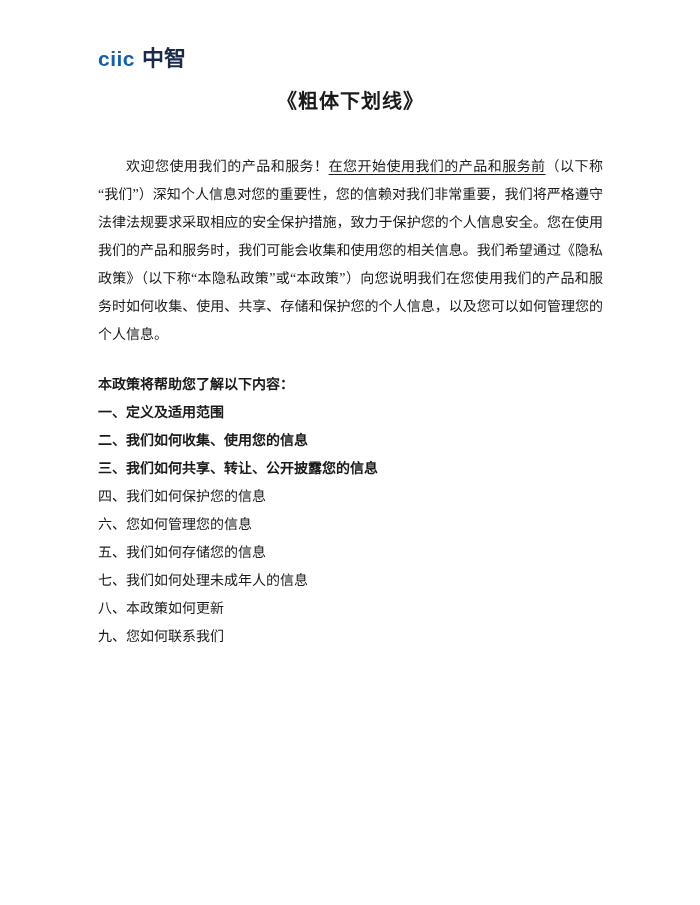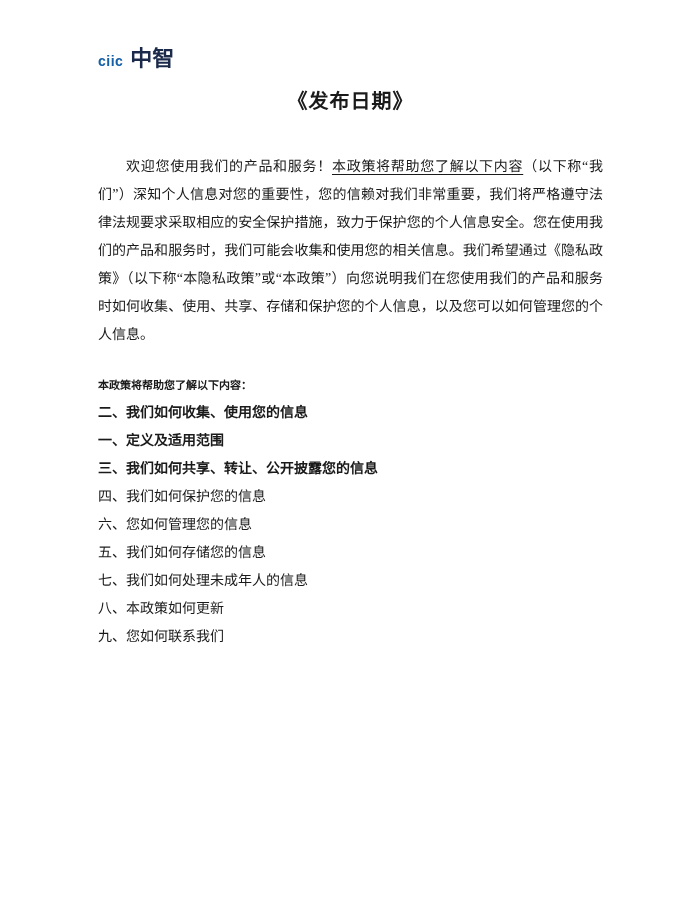--- a/index.html
+++ b/index.html
@@ -24,21 +24,21 @@
   
   .logo {
     display: flex;
     align-items: baseline;
     gap: 7px;
     height: 24px;
     font-family: "Liberation Sans", "DejaVu Sans", sans-serif;
   }
   .logo-mark {
     color: var(--logo-blue, #1560a8);
-    font-size: 14px;
+    font-size: 21px;
     font-weight: bold;
     letter-spacing: 0.5px;
     line-height: 22px;
   }
   .logo-name {
     color: var(--logo-dark, #1b2a4a);
     font-size: 22px;
     font-weight: bold;
     line-height: 22px;
   }
@@ -72,21 +72,21 @@
   }
   .para .u {
     text-decoration: underline;
     text-underline-offset: 3px;
   }
   .para b { font-weight: bold; }
   
   .toc { margin-top: 22px; }
   .toc-header {
     margin: 0;
-    font-size: 11px;
+    font-size: 14px;
     line-height: 28px;
     font-weight: bold;
   }
   .toc-item {
     margin: 0;
     font-size: 14px;
     line-height: 28px;
     font-weight: normal;
   }
   .toc-item.bold { font-weight: bold; }
@@ -95,33 +95,33 @@
 <body>
 
 <div class="page">
   <div class="content">
 
     <header class="logo">
       <span class="logo-mark">ciic</span>
       <span class="logo-name">中智</span>
     </header>
 
-    <h1 class="doc-title">《发布日期》</h1>
+    <h1 class="doc-title">《粗体下划线》</h1>
 
     <div class="dates">
     </div>
 
     <div class="body-text">
-      <p class="para"><span>欢迎您使用我们的产品和服务！</span><span class="u">本政策将帮助您了解以下内容</span><span>（以下称“我们”）深知个人信息对您的重要性，您的信赖对我们非常重要，我们将严格遵守法律法规要求采取相应的安全保护措施，致力于保护您的个人信息安全。您在使用我们的产品和服务时，我们可能会收集和使用您的相关信息。我们希望通过《隐私政策》（以下称“本隐私政策”或“本政策”）向您说明我们在您使用我们的产品和服务时如何收集、使用、共享、存储和保护您的个人信息，以及您可以如何管理您的个人信息。</span></p>
+      <p class="para"><span>欢迎您使用我们的产品和服务！</span><span class="u">在您开始使用我们的产品和服务前</span><span>（以下称“我们”）深知个人信息对您的重要性，您的信赖对我们非常重要，我们将严格遵守法律法规要求采取相应的安全保护措施，致力于保护您的个人信息安全。您在使用我们的产品和服务时，我们可能会收集和使用您的相关信息。我们希望通过《隐私政策》（以下称“本隐私政策”或“本政策”）向您说明我们在您使用我们的产品和服务时如何收集、使用、共享、存储和保护您的个人信息，以及您可以如何管理您的个人信息。</span></p>
     </div>
 
     <div class="toc">
       <p class="toc-header">本政策将帮助您了解以下内容：</p>
+      <p class="toc-item bold">一、定义及适用范围</p>
       <p class="toc-item bold">二、我们如何收集、使用您的信息</p>
-      <p class="toc-item bold">一、定义及适用范围</p>
       <p class="toc-item bold">三、我们如何共享、转让、公开披露您的信息</p>
       <p class="toc-item">四、我们如何保护您的信息</p>
       <p class="toc-item">六、您如何管理您的信息</p>
       <p class="toc-item">五、我们如何存储您的信息</p>
       <p class="toc-item">七、我们如何处理未成年人的信息</p>
       <p class="toc-item">八、本政策如何更新</p>
       <p class="toc-item">九、您如何联系我们</p>
     </div>
 
   </div>

